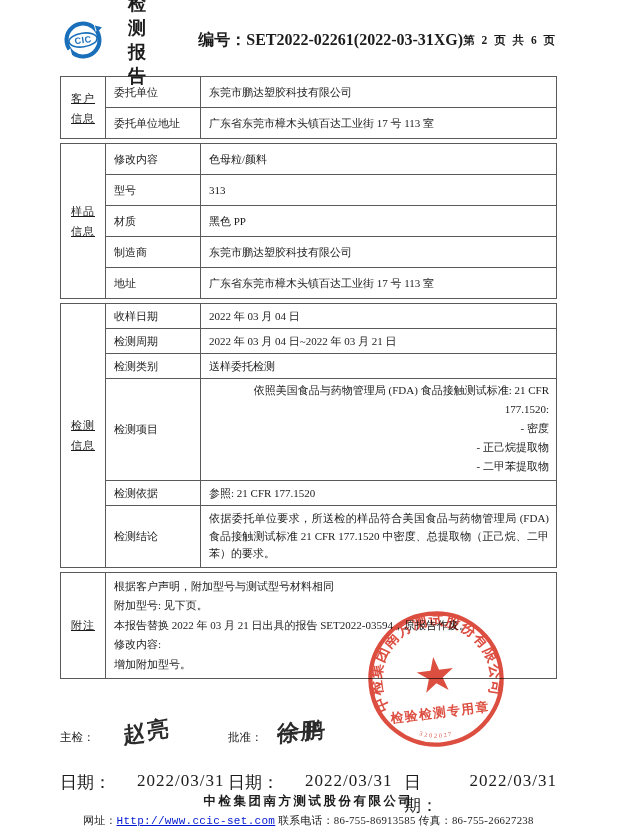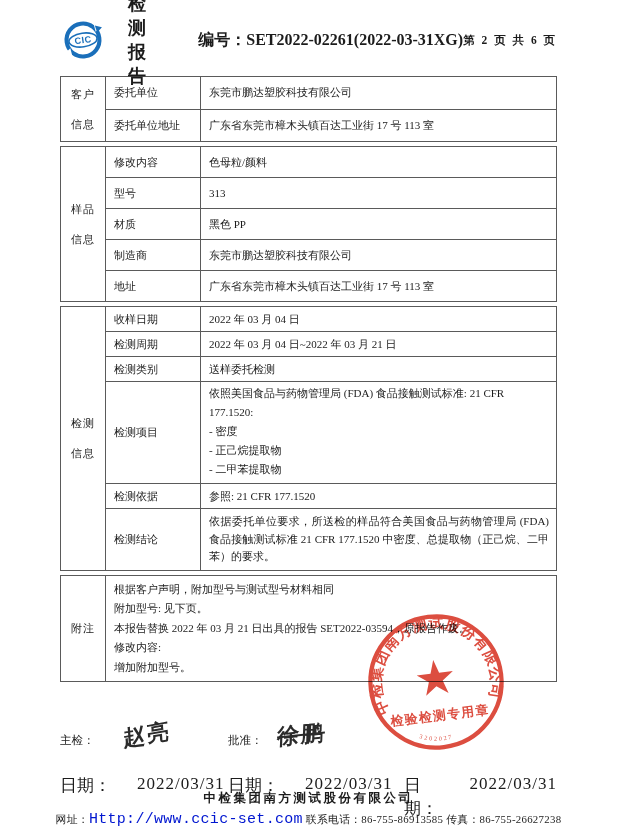--- a/index.html
+++ b/index.html
@@ -14,26 +14,26 @@
   .logo{width:46px;height:42px;flex:0 0 auto;}
   .hdr-title{font-weight:bold;font-size:18px;letter-spacing:3px;margin-left:22px;}
   .hdr-no{font-weight:bold;font-size:16px;margin-left:29px;white-space:nowrap;text-align:right;}
   .hdr-page{font-weight:bold;font-size:11.5px;margin-left:auto;letter-spacing:2px;white-space:nowrap;}
 
   
   table{border-collapse:collapse;width:497px;table-layout:fixed;margin-top:4px;}
   table.first{margin-top:12px;}
   td{border:1px solid #5a5a5a;font-size:11px;padding:2px 7px;vertical-align:middle;
      overflow:hidden;}
-  .group-cell{text-align:center;white-space:pre-line;padding:2px 1px;line-height:30px;letter-spacing:1px;}
+  .group-cell{text-align:center;white-space:pre-line;padding:2px 1px;line-height:20px;letter-spacing:1px;text-decoration:underline;}
   .label-cell{padding-left:8px;}
   .value-cell{padding-left:8px;}
   .t12 td{height:26px;}
   .t3 td.sl{height:20px;margin-top:33px;}
-  .ml{white-space:pre-line;line-height:19px;padding-bottom:4px;}
+  .ml{white-space:pre-line;line-height:19px;padding-bottom:4px;text-align:right;}
   .concl{line-height:17.5px;text-align:justify;padding-top:4px;padding-bottom:4px;}
   .note-cell{white-space:pre-line;line-height:19.5px;padding-top:4px;padding-bottom:4px;}
 
   
   .sig-area{position:relative;width:497px;margin-top:34px;font-size:11.5px;}
   .sig-row{display:flex;height:34px;}
   .sig-col{display:flex;align-items:flex-end;}
   .sig-col.c1{width:168px;}
   .sig-col.c2{width:176px;}
   .sig-col.c3{flex:1;}
@@ -50,21 +50,21 @@
   .date-val{margin-left:26px;letter-spacing:1px;}
 
   
   .stamp{position:absolute;left:300px;top:-110px;width:152px;height:152px;
          transform:rotate(-7deg);opacity:.9;mix-blend-mode:multiply;pointer-events:none;}
 
   
   .footer{position:absolute;left:0;right:0;bottom:12px;text-align:center;}
   .f-company{font-weight:bold;font-size:12.5px;letter-spacing:2.5px;}
   .f-line{font-size:10.8px;margin-top:4px;letter-spacing:.3px;}
-  .f-link{color:#0016d0;font-family:"Liberation Mono","DejaVu Sans Mono",monospace;font-size:15px;cursor:pointer;}
+  .f-link{color:#0016d0;text-decoration:underline;font-family:"Liberation Mono","DejaVu Sans Mono",monospace;font-size:11px;cursor:pointer;}
 </style>
 </head>
 <body>
 
 <div class="page">
   <div class="content">
 
     <div class="hdr">
       <svg class="logo" viewBox="0 0 100 92">
         <g transform="rotate(-8 50 46)">

